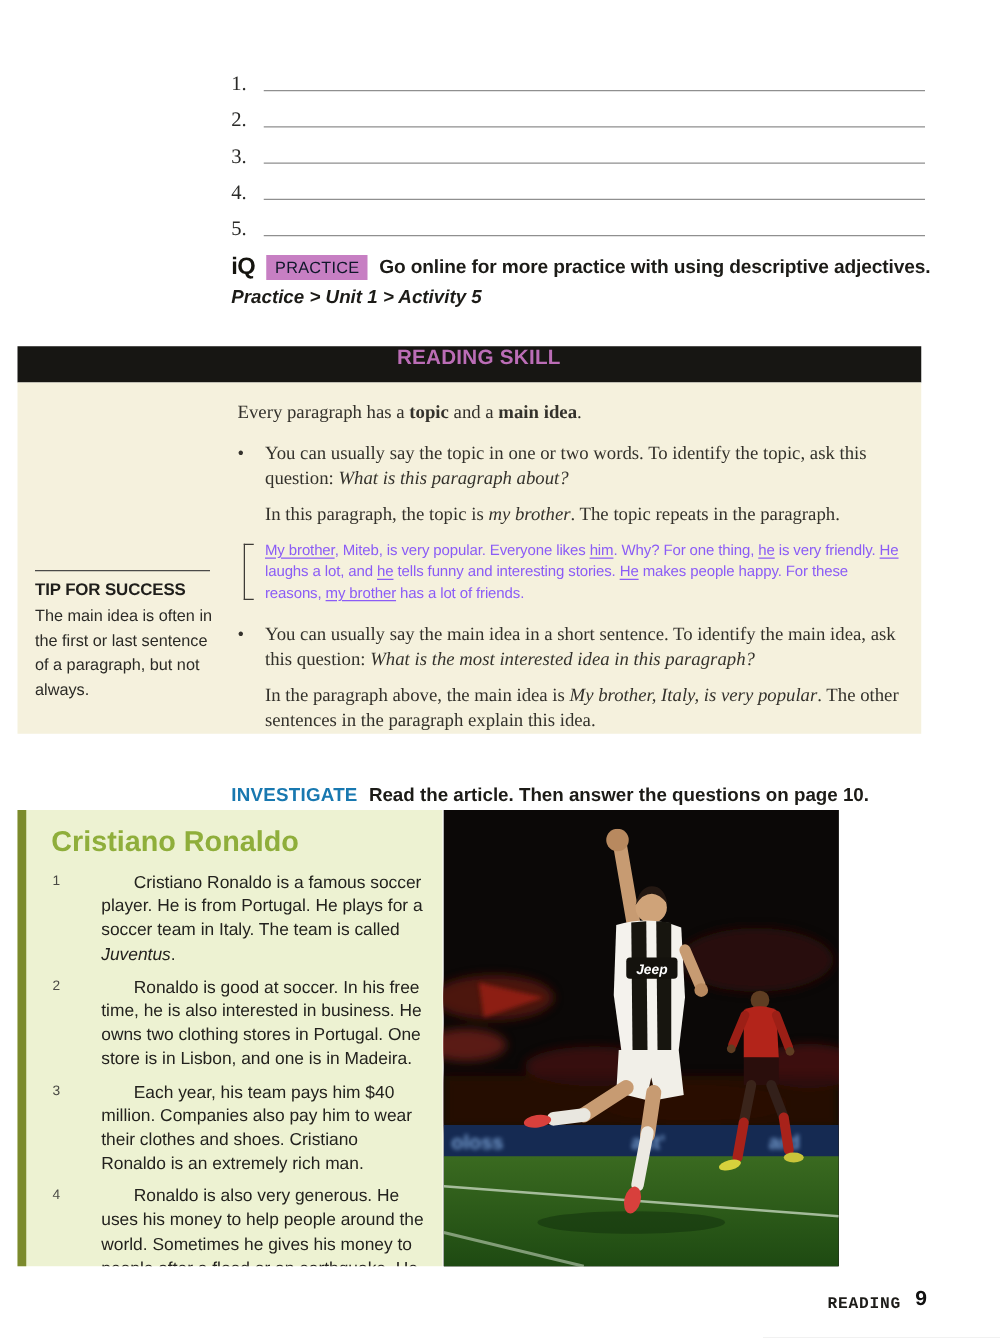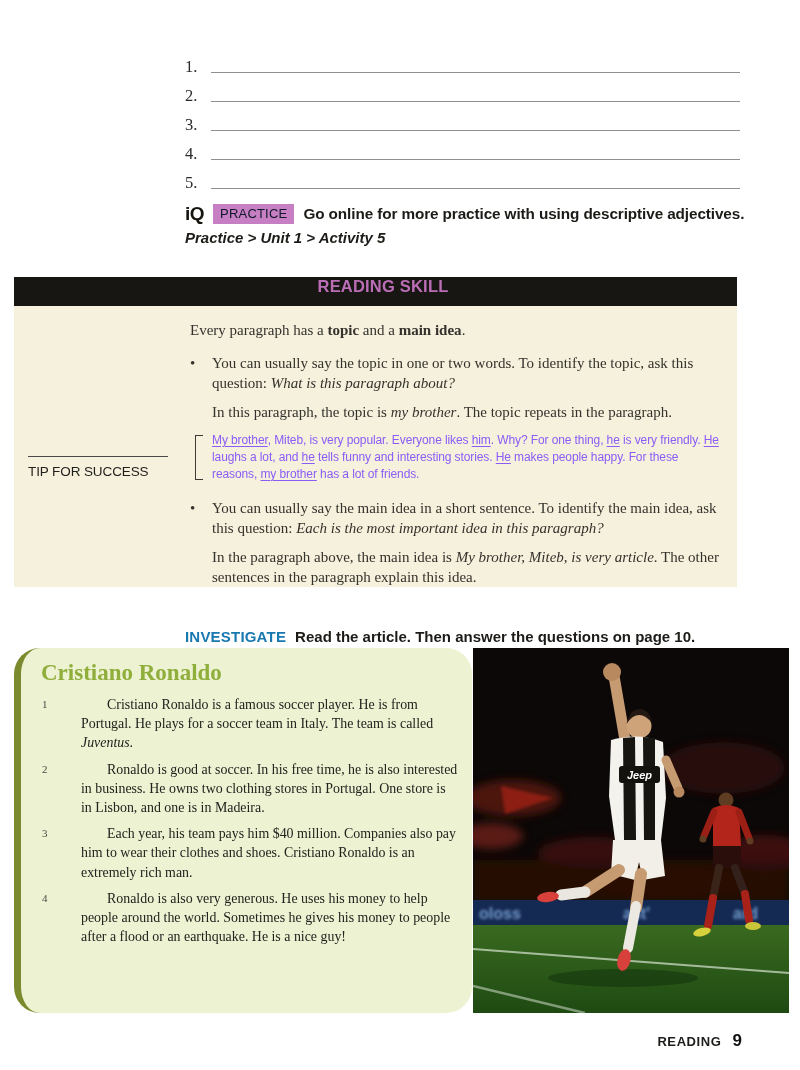--- a/index.html
+++ b/index.html
@@ -24,21 +24,21 @@
   
   .skill{position:absolute;left:14px;top:277px;width:723px;}
   .skill-header{height:29px;background:var(--header-bar);display:flex;align-items:center;gap:12px;
                 padding-left:15px;flex-direction:column;}
   .skill-label{color:var(--skill-label-pink);font-family:"Liberation Sans",sans-serif;
                font-weight:bold;font-size:16.5px;letter-spacing:0.2px;}
   .skill-title{color:#ffffff;font-family:"Liberation Sans",sans-serif;font-weight:bold;font-size:15.5px;}
   .skill-body{height:281px;background:var(--skill-bg);position:relative;}
   .tip{position:absolute;left:14px;top:150px;width:152px;font-family:"Liberation Sans",sans-serif;}
   .tip-rule{border-top:1.3px solid #4a4a48;width:140px;margin-bottom:7px;}
-  .tip-title{font-weight:normal;font-size:13.5px;color:#1f1e1b;margin-bottom:4px;letter-spacing:-0.1px;}
+  .tip-title{font-weight:bold;font-size:13.5px;color:#1f1e1b;margin-bottom:4px;letter-spacing:-0.1px;}
   .tip-text{font-size:13px;line-height:1.5;color:#2b2a26;}
   .skill-main{position:absolute;left:176px;top:15px;width:532px;font-size:15px;line-height:1.33;color:#34322c;}
   .intro{margin-bottom:13px;}
   .bullet{display:flex;margin-bottom:9px;}
   .bullet-dot{width:22px;flex:none;}
   .sub{padding-left:22px;margin-bottom:9px;}
   .example{position:relative;margin-left:22px;margin-bottom:16px;
            font-family:"Liberation Sans",sans-serif;font-size:12px;line-height:1.42;
            color:#8b5cf6;letter-spacing:-0.1px;}
   .bracket{position:absolute;left:-17px;top:3px;bottom:3px;width:7px;
@@ -48,32 +48,32 @@
   .rt-i{font-style:italic;}
   .rt-u{text-decoration:underline;text-underline-offset:2px;}
 
   
   .investigate{position:absolute;left:185px;top:628px;width:570px;
                font-family:"Liberation Sans",sans-serif;font-size:15px;font-weight:bold;color:#1c1b17;}
   .inv-label{color:var(--investigate-blue);margin-right:9px;letter-spacing:0.2px;}
 
   
   .article{position:absolute;left:14px;top:648px;display:flex;}
-  .article-card{width:458px;height:365px;box-sizing:border-box;background:var(--article-bg);
+  .article-card{width:340px;height:365px;box-sizing:border-box;background:var(--article-bg);
                 border-left:7px solid var(--article-border);padding:10px 14px 8px 20px;overflow:hidden;
-                font-family:Liberation Serif, serif;border-radius:26px;}
+                font-family:Liberation Sans, sans-serif;}
   .article-title{color:var(--article-title-green);font-size:23px;font-weight:bold;margin:2px 0 9px;}
   .article-p{position:relative;padding-left:18px;font-size:13.9px;line-height:1.38;color:#23221e;margin-bottom:7px;}
   .p-num{position:absolute;left:1px;top:2px;font-size:11px;color:#4a4a45;}
   .p-text{display:block;text-indent:26px;margin-left:22px;}
   .article-photo{width:316px;height:365px;margin-left:1px;flex:none;background:#0b0807;}
 
   
-  .footer{position:absolute;top:1031px;right:58px;display:flex;align-items:center;
-          font-family:Liberation Sans, sans-serif;margin-left:20px;}
+  .footer{position:absolute;top:1031px;right:58px;display:flex;align-items:flex-end;
+          font-family:Liberation Mono, monospace;margin-left:20px;}
   .footer-label{font-size:13px;font-weight:bold;letter-spacing:0.6px;color:#1d1c19;margin-right:11px;}
   .footer-num{font-size:17px;font-weight:bold;color:#111;}
 </style>
 </head>
 <body>
 
 <div class="page">
 
   <div class="blanks">
     <div class="blank-row">
@@ -109,37 +109,38 @@
 
   <div class="skill">
     <div class="skill-header">
       <span class="skill-label">READING SKILL</span>
       <span class="skill-title">Identifying topics and main ideas</span>
     </div>
     <div class="skill-body">
       <div class="tip">
         <div class="tip-rule"></div>
         <div class="tip-title">TIP FOR SUCCESS</div>
+        <div class="tip-text">The main idea is often in the first or last sentence of a paragraph, but not always.</div>
       </div>
       <div class="skill-main">
         <div class="intro"><span>Every paragraph has a </span><span class="rt-b">topic</span><span> and a </span><span class="rt-b">main idea</span><span>.</span></div>
         <div class="bullet">
           <span class="bullet-dot">•</span>
           <span><span>You can usually say the topic in one or two words. To identify the topic, ask this question: </span><span class="rt-i">What is this paragraph about?</span></span>
         </div>
         <div class="sub"><span>In this paragraph, the topic is </span><span class="rt-i">my brother</span><span>. The topic repeats in the paragraph.</span></div>
         <div class="example">
           <span class="bracket"></span>
           <span><span class="rt-u">My brother</span><span>, Miteb, is very popular. Everyone likes </span><span class="rt-u">him</span><span>. Why? For one thing, </span><span class="rt-u">he</span><span> is very friendly. </span><span class="rt-u">He</span><span> laughs a lot, and </span><span class="rt-u">he</span><span> tells funny and interesting stories. </span><span class="rt-u">He</span><span> makes people happy. For these reasons, </span><span class="rt-u">my brother</span><span> has a lot of friends.</span></span>
         </div>
         <div class="bullet">
           <span class="bullet-dot">•</span>
-          <span><span>You can usually say the main idea in a short sentence. To identify the main idea, ask this question: </span><span class="rt-i">Each is the most important idea in this paragraph?</span></span>
+          <span><span>You can usually say the main idea in a short sentence. To identify the main idea, ask this question: </span><span class="rt-i">What is the most interested idea in this paragraph?</span></span>
         </div>
-        <div class="sub"><span>In the paragraph above, the main idea is </span><span class="rt-i">My brother, Miteb, is very article</span><span>. The other sentences in the paragraph explain this idea.</span></div>
+        <div class="sub"><span>In the paragraph above, the main idea is </span><span class="rt-i">My brother, Italy, is very popular</span><span>. The other sentences in the paragraph explain this idea.</span></div>
       </div>
     </div>
   </div>
 
   <div class="investigate">
     <span class="inv-label">INVESTIGATE</span><span>Read the article. Then answer the questions on page 10.</span>
   </div>
 
   <div class="article">
     <div class="article-card">

